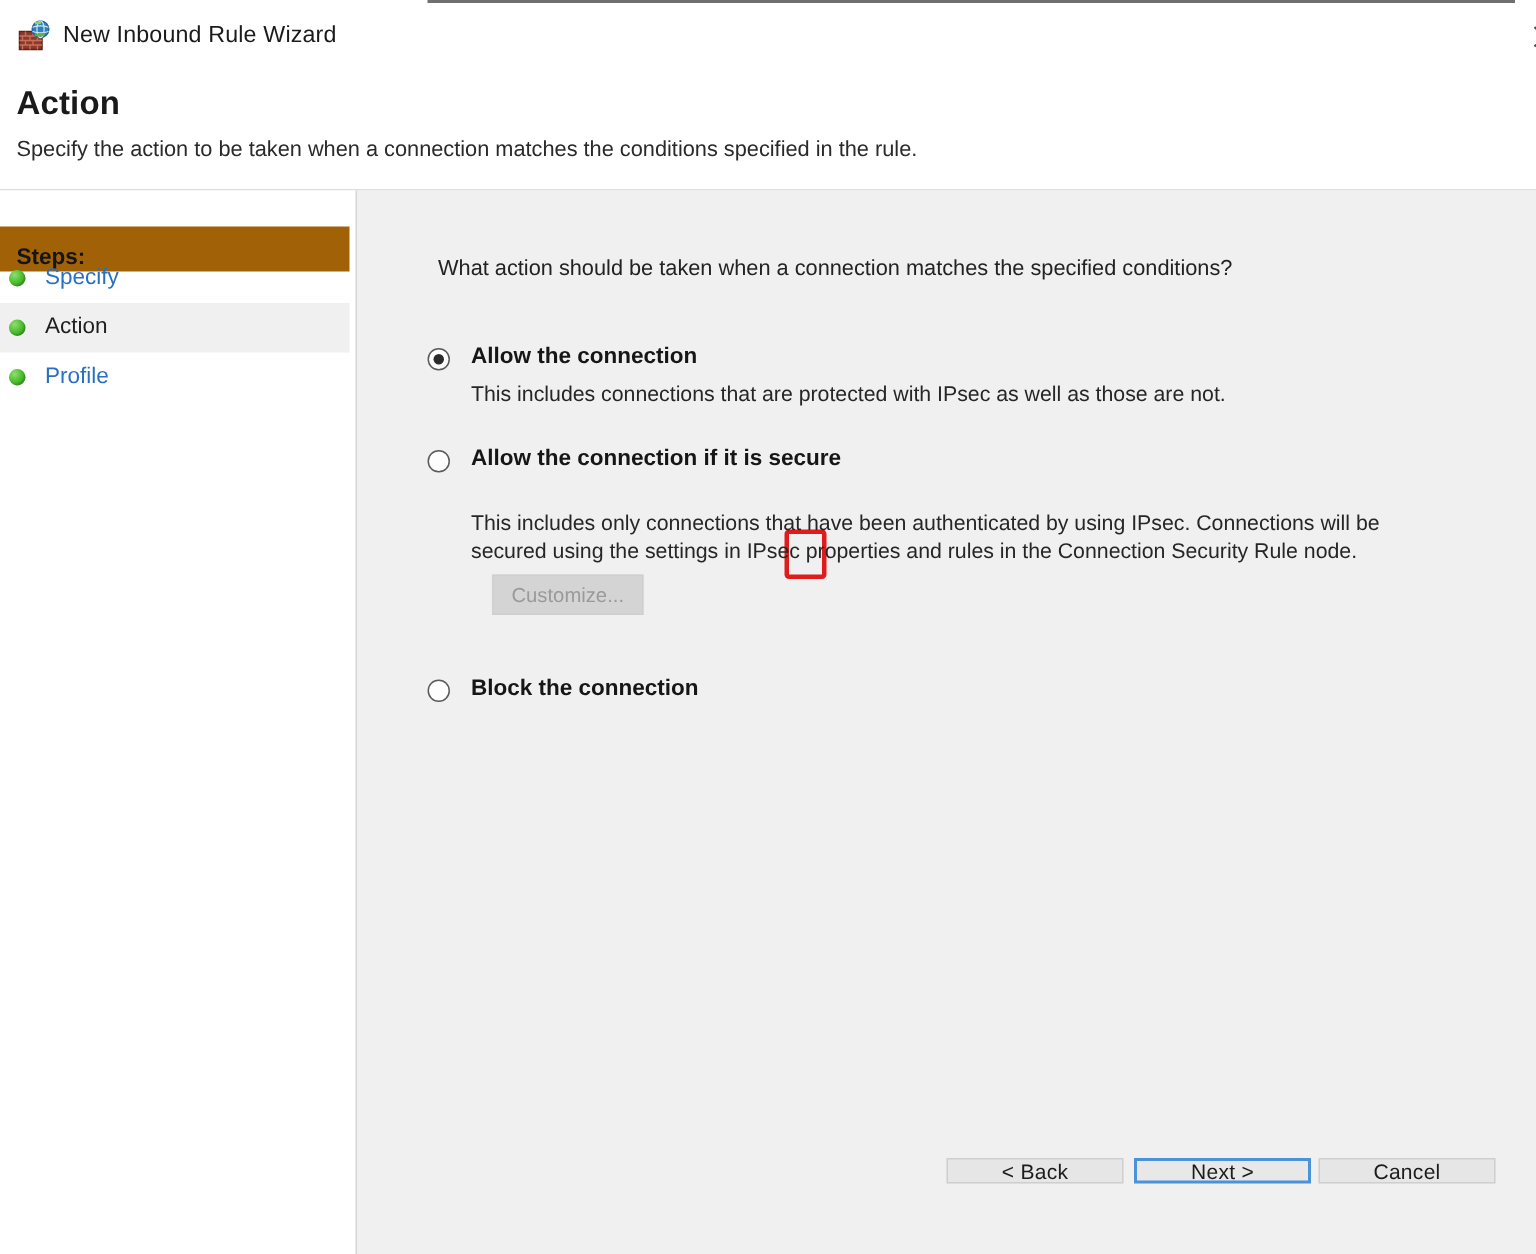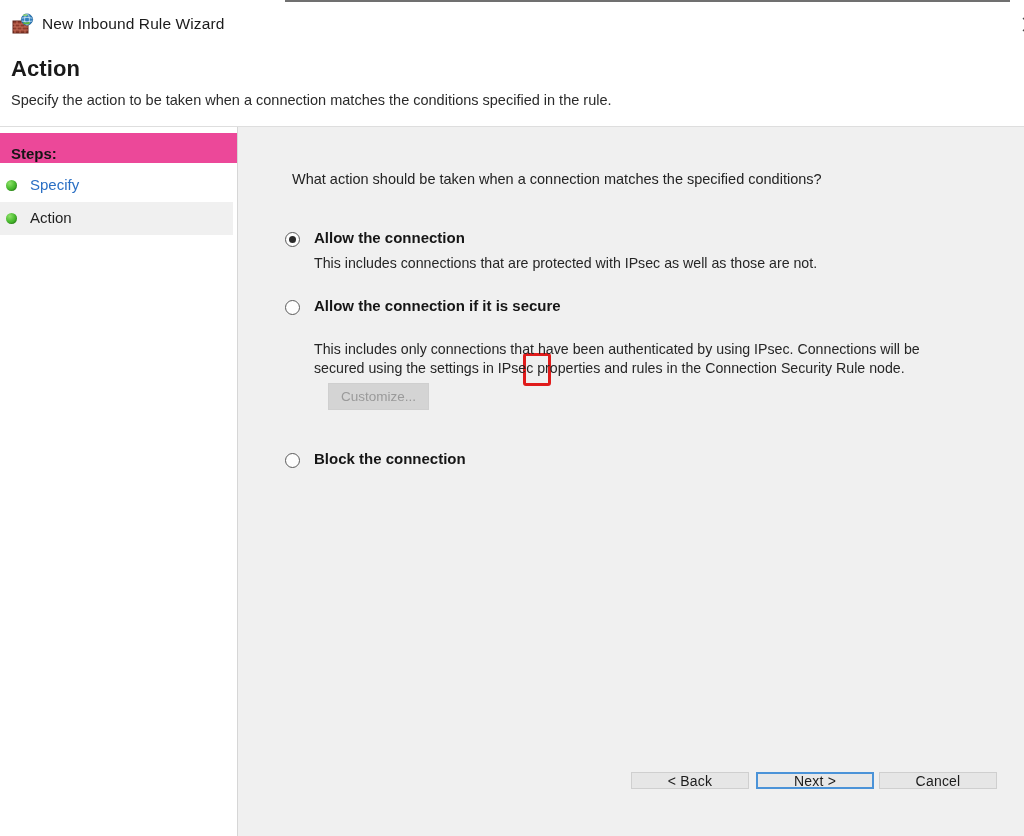--- a/index.html
+++ b/index.html
@@ -110,25 +110,24 @@
     position: absolute;
     left: 0;
     top: 127px;
     width: 237px;
     height: 709px;
     background: #ffffff;
   }
   .sidebar-header {
     position: absolute;
     left: 0;
-    top: 6px;
+    top: 24px;
     width: 233px;
     height: 30px;
-    background: #ec4899;
-    padding-left: 36px;
+    background: #a16207;
   }
   .sidebar-header-label {
     position: absolute;
     left: 11px;
     top: 12px;
     font-size: 15px;
     font-weight: bold;
     color: #151515;
   }
   .steps-list {
@@ -374,20 +373,24 @@
       <div class="step-row">
         <span class="step-bullet"></span>
         <span class="step-label">Specify</span>
       </div>
 
       <div class="step-row current">
         <span class="step-bullet"></span>
         <span class="step-label">Action</span>
       </div>
 
+      <div class="step-row">
+        <span class="step-bullet"></span>
+        <span class="step-label">Profile</span>
+      </div>
 
 
     </div>
   </div>
 
   <div class="v-divider"></div>
 
   <div class="main-pane">
 
     <div class="prompt">What action should be taken when a connection matches the specified conditions?</div>

